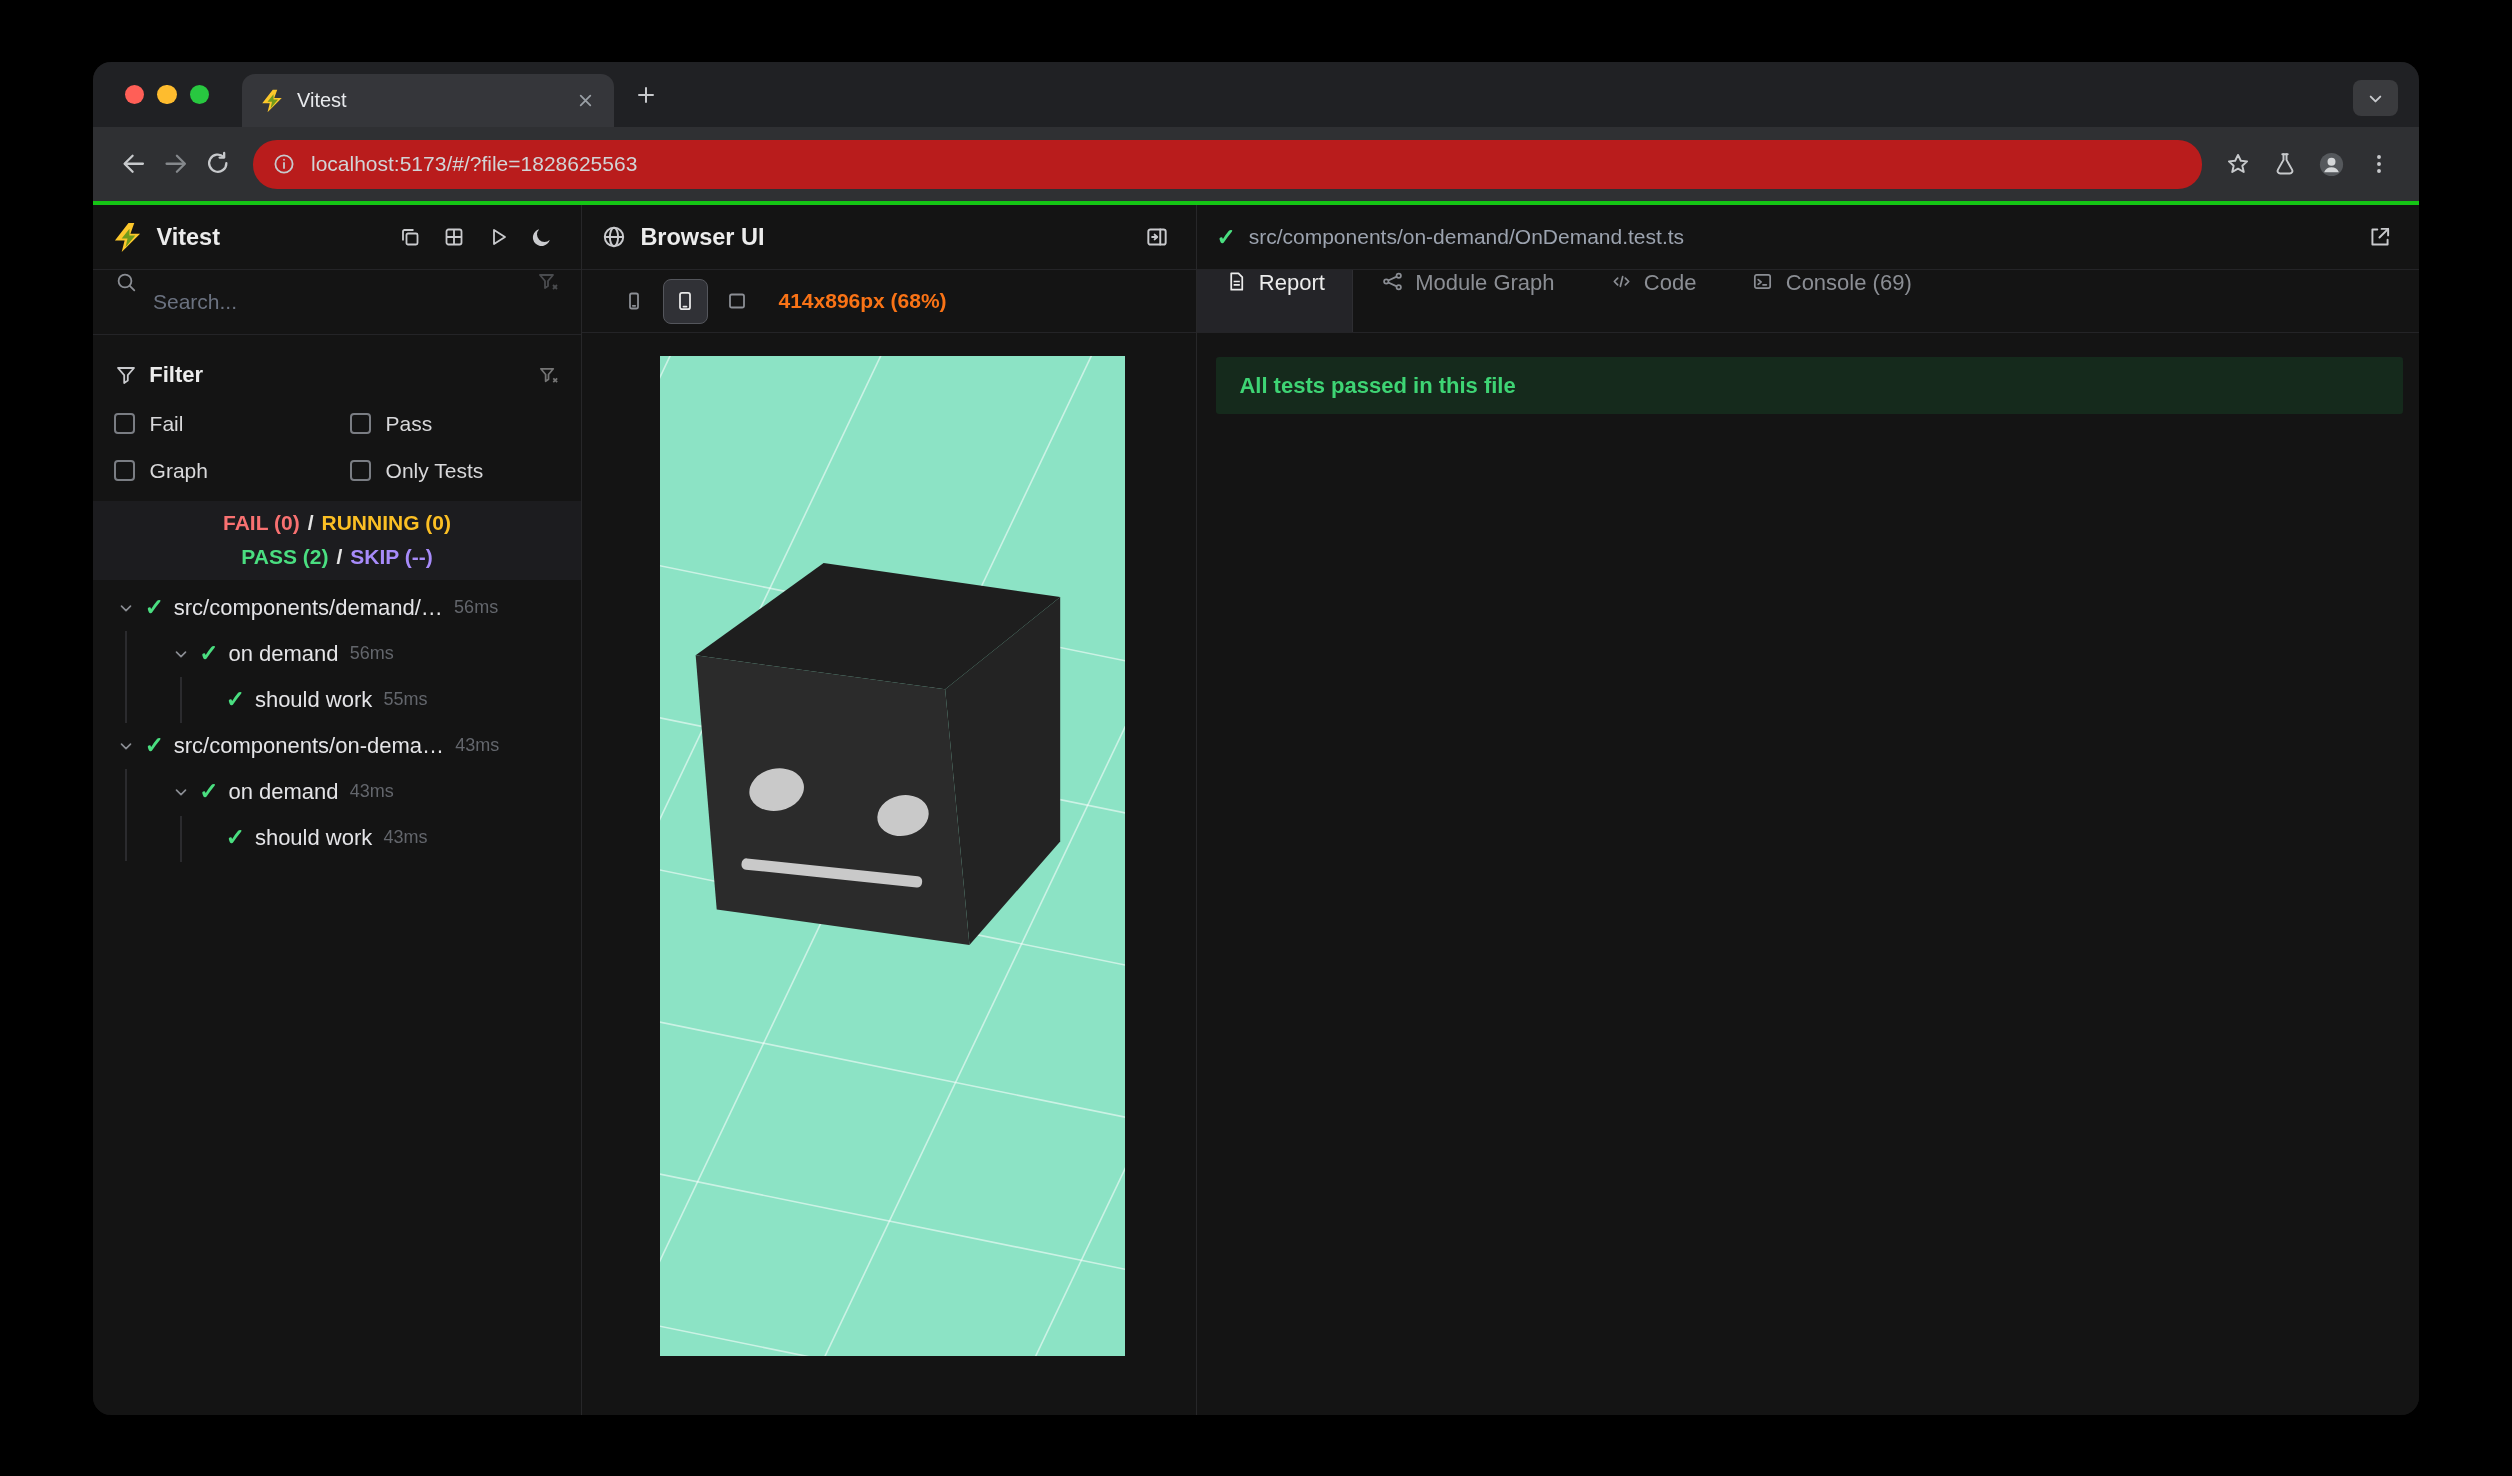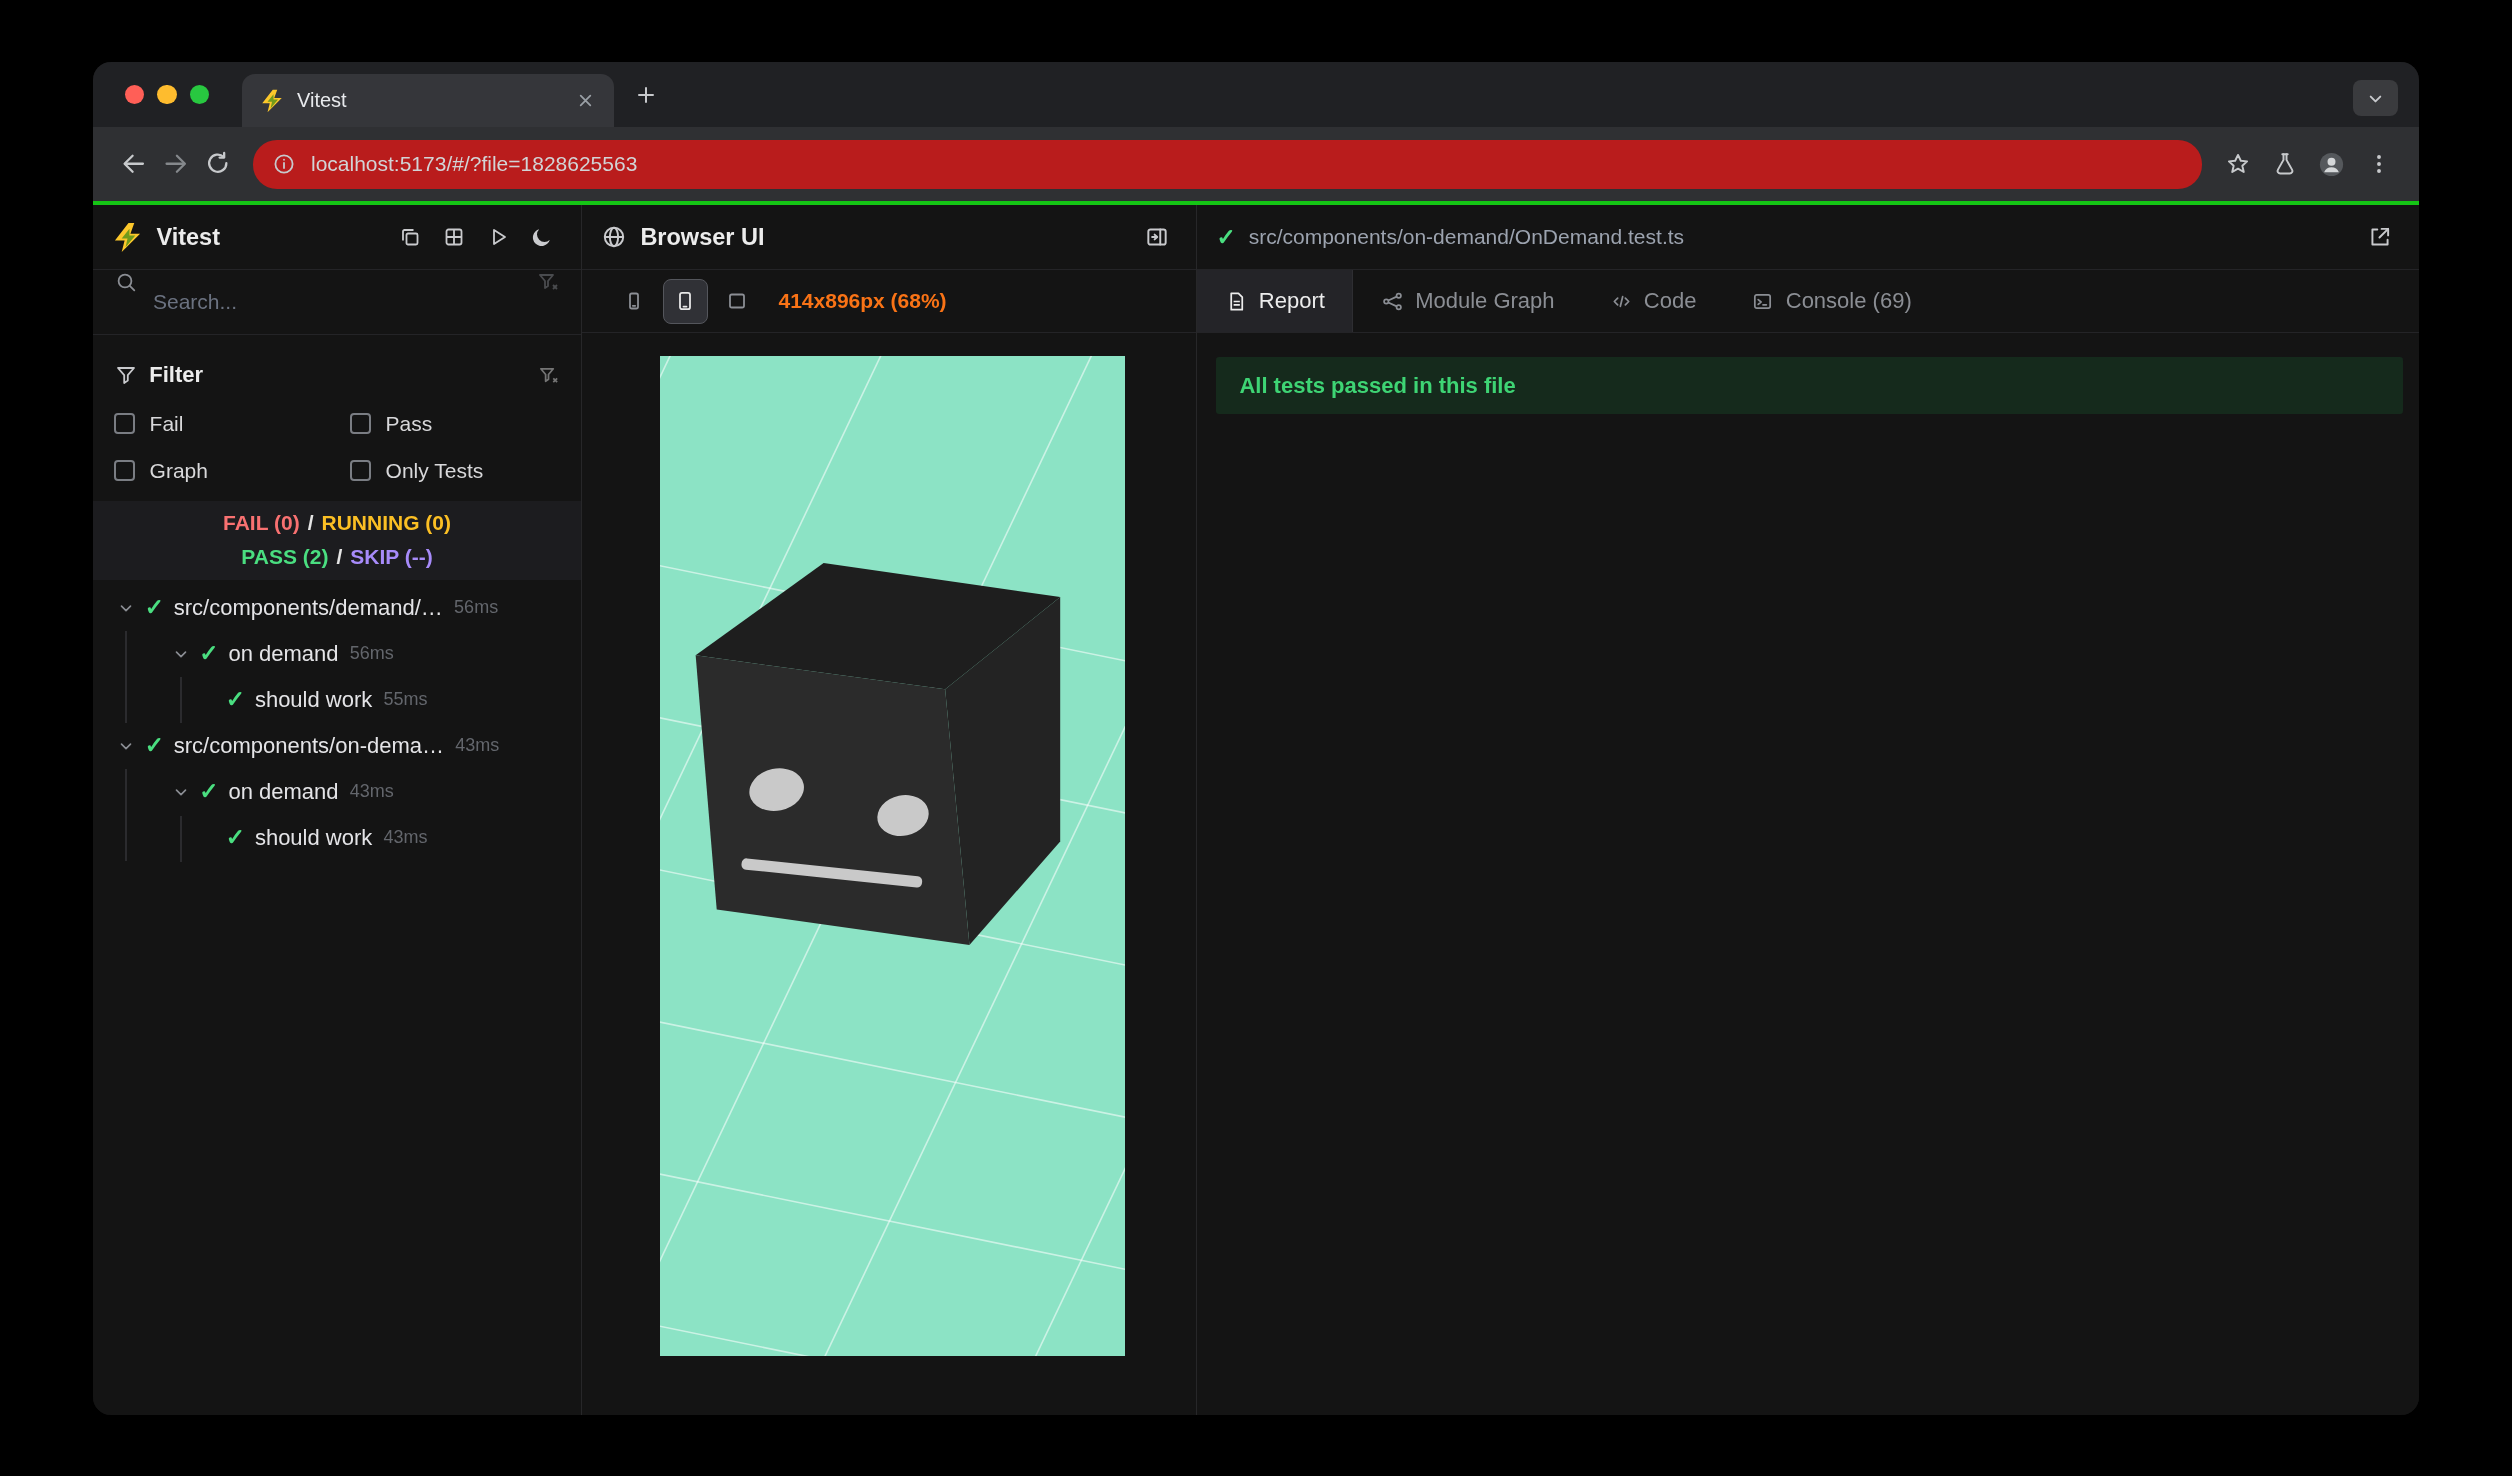--- a/index.html
+++ b/index.html
@@ -83,21 +83,21 @@
   .dev-btn { width:45px; height:45px; display:grid; place-items:center; color:#8b8e94; border-radius:8px; }
   .dev-btn.active { background:#303136; border:1.6px solid #54565c; color:#e8e8e8; }
   .viewport-label { color:#f97316; font-size:21px; font-weight:700; margin-left:13px; }
   .preview-wrap { flex:1; position:relative; }
   .preview { position:absolute; left:78px; top:23px; width:465px; height:1000px; background:var(--preview-background); }
   .preview svg { display:block; width:100%; height:100%; }
   
   .r-check { color:var(--pass-green); font-size:23px; font-weight:700; }
   .r-path { color:#9ca3af; font-size:21px; }
   .tabs-row { height:63px; border-bottom:1.6px solid #242427; display:flex; align-items:stretch; flex:0 0 auto; }
-  .rtab { display:flex; align-items:center; gap:11.3px; padding:0 27.5px; color:#8b8e94; font-size:22px; }
+  .rtab { display:flex; gap:11.3px; padding:0 27.5px; color:#8b8e94; font-size:22px; }
   .rtab.active { background:#242428; color:#ececec; border-right:1.6px solid #2e2e32; }
   .banner {
     margin:24px 16px 0 19.4px; height:57px; background:#152a1c; border-radius:3.2px;
     display:flex; align-items:center; padding:0 23px;
     color:#3ed474; font-weight:700; font-size:22px;
   }
   svg.i { display:block; }
 </style>
 </head>
 <body style="--progress-green: #15c515; --pass-green: #4ade80; --fail-red: #f87171; --running-yellow: #fbbf24; --skip-purple: #a78bfa; --preview-background: #8CE3C5;">

